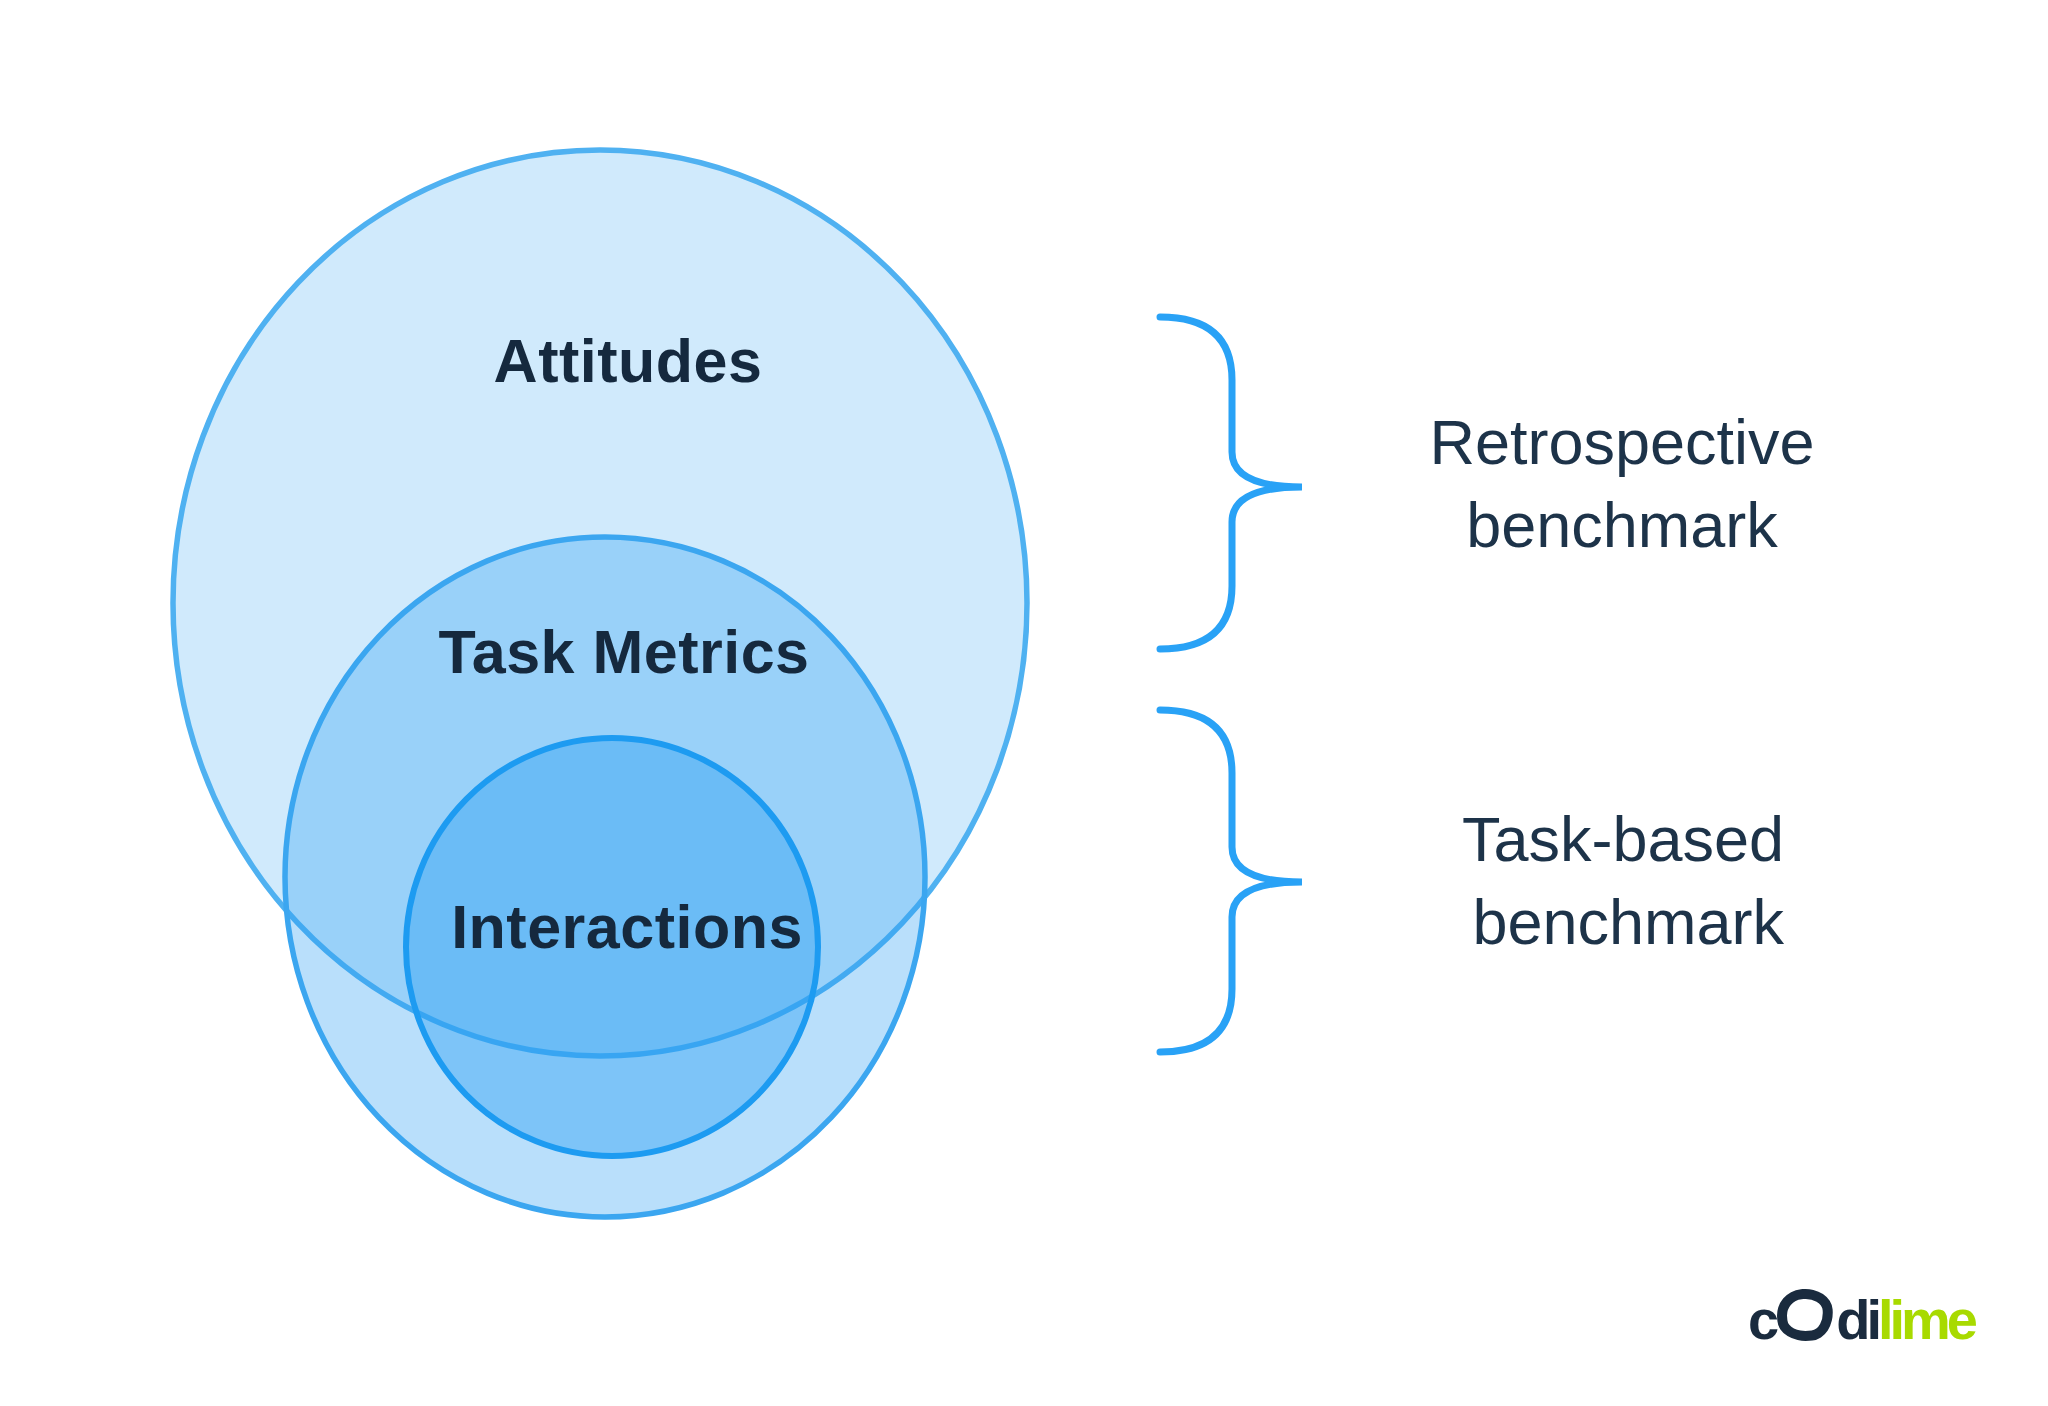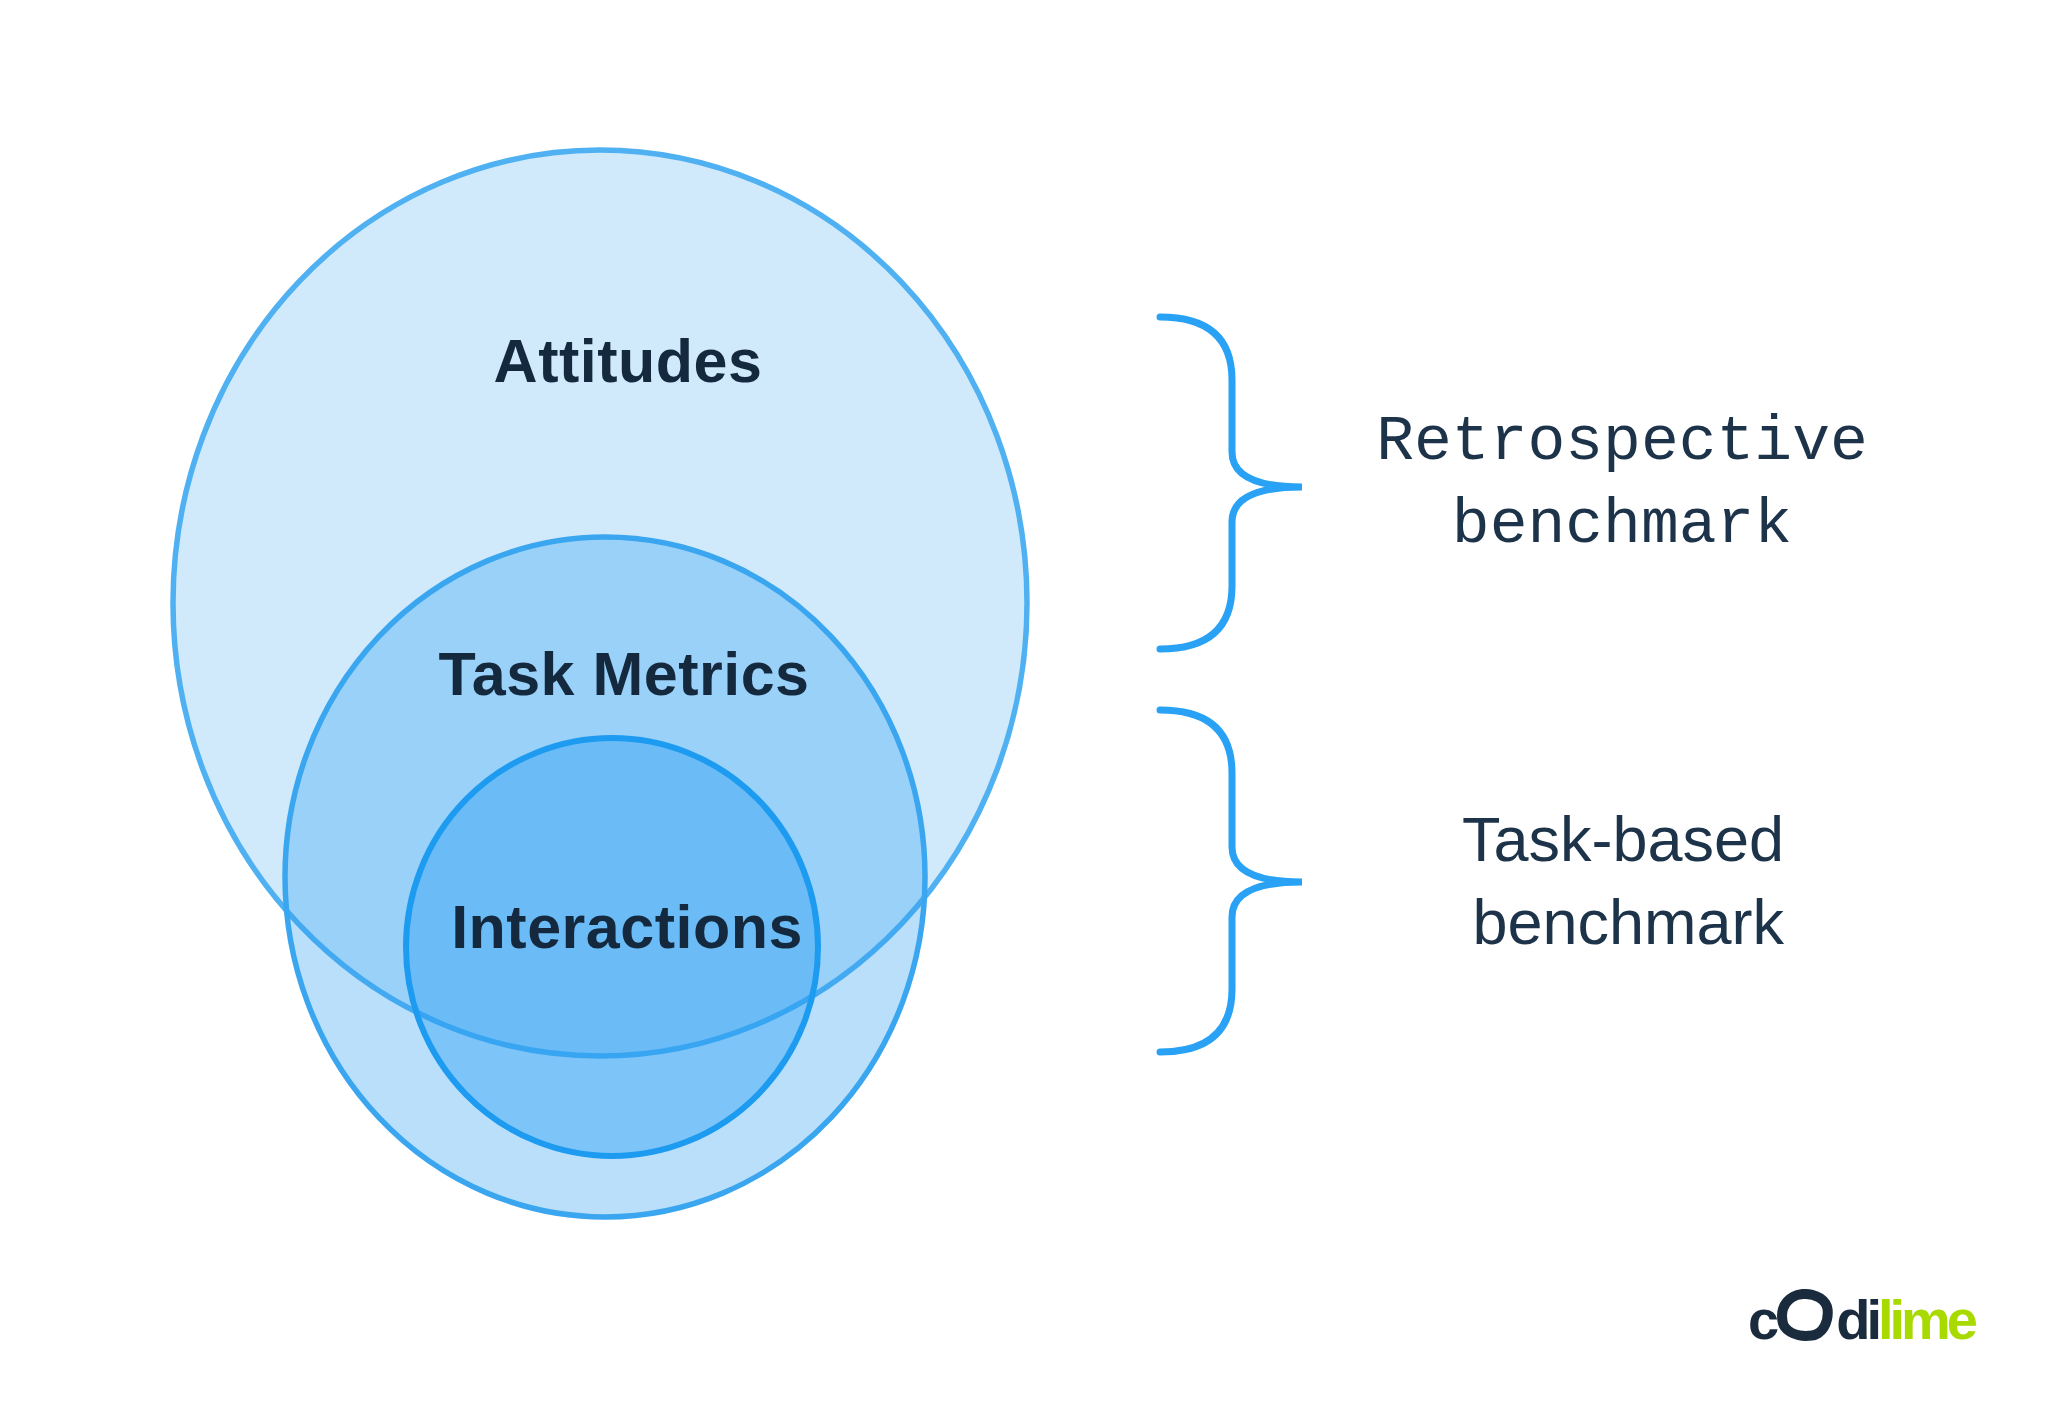--- a/index.html
+++ b/index.html
@@ -81,25 +81,25 @@
 
     <ellipse cx="612" cy="947" rx="206" ry="209" stroke-width="6" fill="rgba(43,159,242,0.42)" stroke="#1d9bf1"></ellipse>
 
     <path d="M 1160 317 Q 1232 317 1232 380 L 1232 452 Q 1232 487 1302 487 Q 1232 487 1232 522 L 1232 586 Q 1232 649 1160 649" fill="none" stroke-width="7" stroke-linecap="round" stroke="#29a2f6"></path>
 
     <path d="M 1160 710 Q 1232 710 1232 773 L 1232 847 Q 1232 882 1302 882 Q 1232 882 1232 917 L 1232 989 Q 1232 1052 1160 1052" fill="none" stroke-width="7" stroke-linecap="round" stroke="#29a2f6"></path>
   </svg>
 
   <div class="circle-label" style="left:628px; top:361px;">Attitudes</div>
 
-  <div class="circle-label" style="left:624px; top:674px;">Task Metrics</div>
+  <div class="circle-label" style="left:624px; top:652px;">Task Metrics</div>
 
   <div class="circle-label" style="left:627px; top:927px;text-align:right;">Interactions</div>
 
-  <div class="benchmark-label" style="left:1622px; top:484px;font-family:Liberation Mono, monospace;">
+  <div class="benchmark-label" style="left:1622px; top:484px;">
     <span>Retrospective</span>
     <span>benchmark</span>
   </div>
 
   <div class="benchmark-label" style="left:1623px; top:881px;text-align:right;">
     <span>Task-based</span>
     <span>benchmark</span>
   </div>
 
   <div class="logo">

